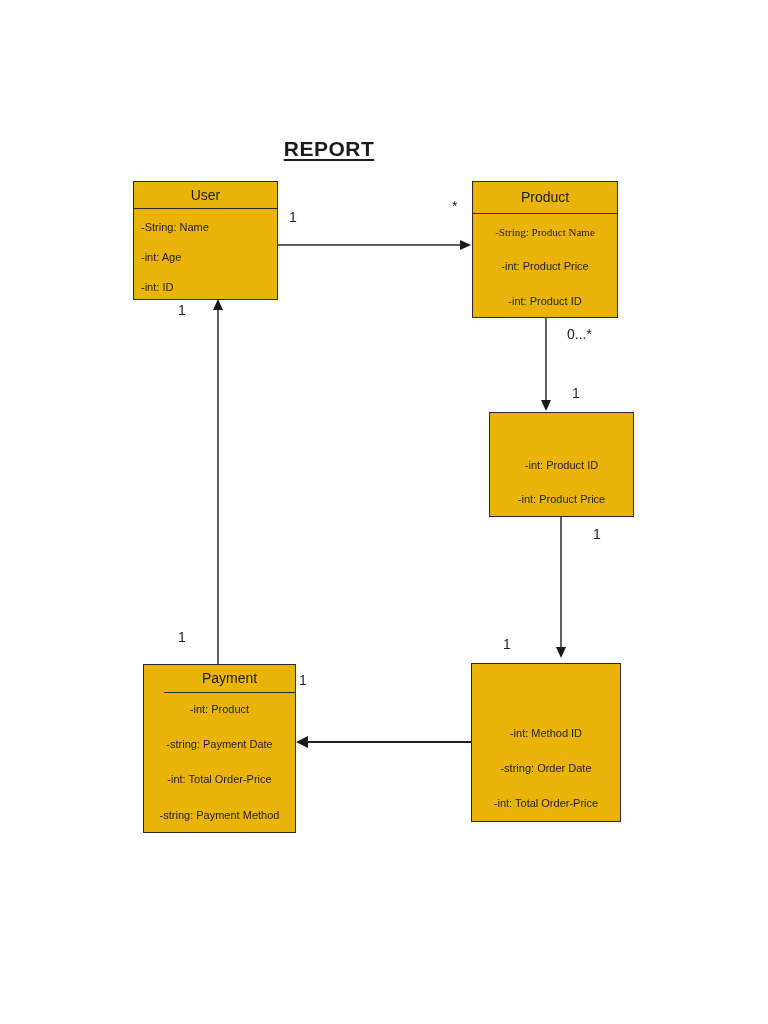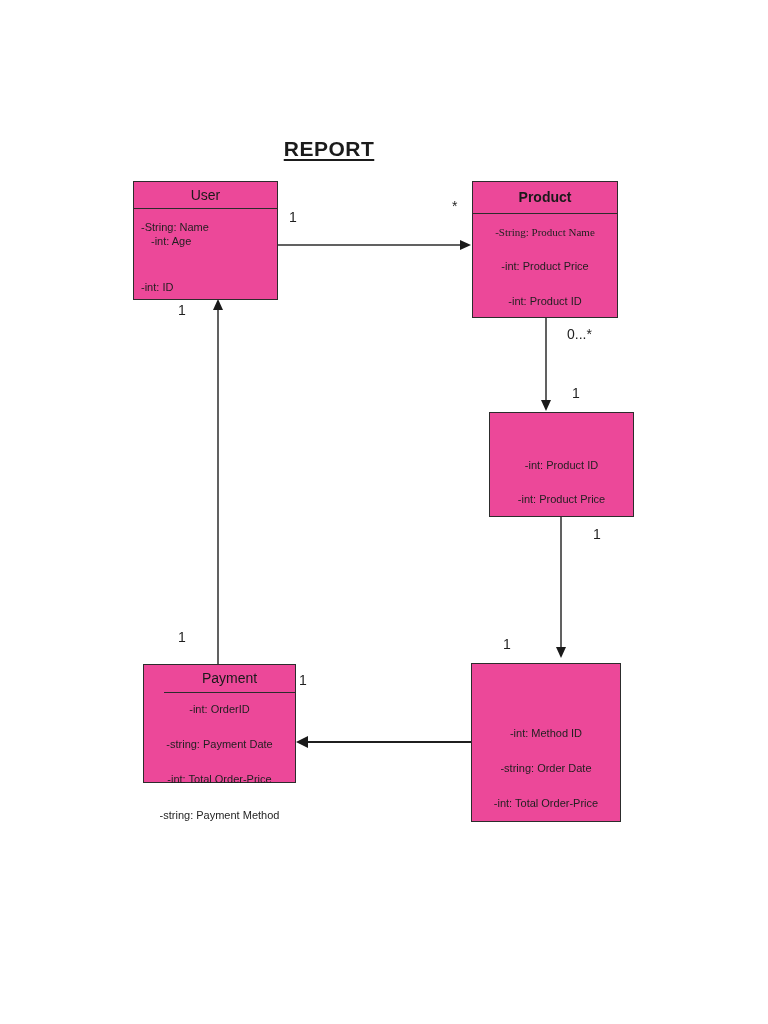--- a/index.html
+++ b/index.html
@@ -28,21 +28,21 @@
   }
   .connectors {
     position: absolute;
     top: 0;
     left: 0;
     width: 768px;
     height: 1024px;
   }
   .uml-box {
     position: absolute;
-    background: #ec4899;
+    background: #eab308;
     border: 1.5px solid #2c2c2c;
   }
   .uml-title {
     width: 100%;
     text-align: center;
     font-size: 14px;
     font-weight: 400;
     color: #1a1a1a;
     border-bottom: 1.5px solid #2c2c2c;
     overflow: hidden;
@@ -100,45 +100,45 @@
 
     <g>
       <line x1="218" y1="664" x2="218" y2="309" stroke="#2c2c2c" stroke-width="1.5"></line>
       <polygon points="218,299 213,310 223,310" fill="#1a1a1a"></polygon>
     </g>
   </svg>
 
   <div class="uml-box" style="left:133px; top:181px; width:145px; height:119px;">
     <div class="uml-title" style="height:27px; line-height:26px;">User</div>
     <div class="uml-attr align-left" style="top:36px;">-String: Name</div>
-    <div class="uml-attr align-left" style="top:50px;margin-left:10px;">-int: Age</div>
+    <div class="uml-attr align-left" style="top:66px;">-int: Age</div>
     <div class="uml-attr align-left" style="top:96px;">-int: ID</div>
   </div>
 
   <div class="uml-box" style="left:472px; top:181px; width:146px; height:137px;">
-    <div class="uml-title" style="height:32px; line-height:31px;font-weight:bold;">Product</div>
+    <div class="uml-title" style="height:32px; line-height:31px;">Product</div>
     <div class="uml-attr" style="top:41px;font-family:Liberation Serif, serif;">-String: Product Name</div>
     <div class="uml-attr" style="top:75px;">-int: Product Price</div>
     <div class="uml-attr" style="top:110px;">-int: Product ID</div>
   </div>
 
   <div class="uml-box" style="left:489px; top:412px; width:145px; height:105px;">
     <div class="uml-attr" style="top:43px;">-int: Product ID</div>
     <div class="uml-attr" style="top:77px;">-int: Product Price</div>
   </div>
 
   <div class="uml-box" style="left:471px; top:663px; width:150px; height:159px;">
     <div class="uml-attr" style="top:60px;">-int: Method ID</div>
     <div class="uml-attr" style="top:95px;">-string: Order Date</div>
     <div class="uml-attr" style="top:130px;">-int: Total Order-Price</div>
   </div>
 
-  <div class="uml-box" style="left:143px; top:664px; width:153px; height:119px;padding-left:20px;">
+  <div class="uml-box" style="left:143px; top:664px; width:153px; height:169px;padding-left:20px;">
     <div class="uml-title" style="height:28px; line-height:27px;">Payment</div>
-    <div class="uml-attr" style="top:35px;">-int: OrderID</div>
+    <div class="uml-attr" style="top:35px;">-int: Product</div>
     <div class="uml-attr" style="top:70px;">-string: Payment Date</div>
     <div class="uml-attr" style="top:105px;">-int: Total Order-Price</div>
     <div class="uml-attr" style="top:141px;">-string: Payment Method</div>
   </div>
 
   <span class="mult" style="left:289px; top:209px;">1</span>
   <span class="mult" style="left:452px; top:198px;">*</span>
   <span class="mult" style="left:567px; top:326px;">0...*</span>
   <span class="mult" style="left:572px; top:385px;">1</span>
   <span class="mult" style="left:593px; top:526px;">1</span>

